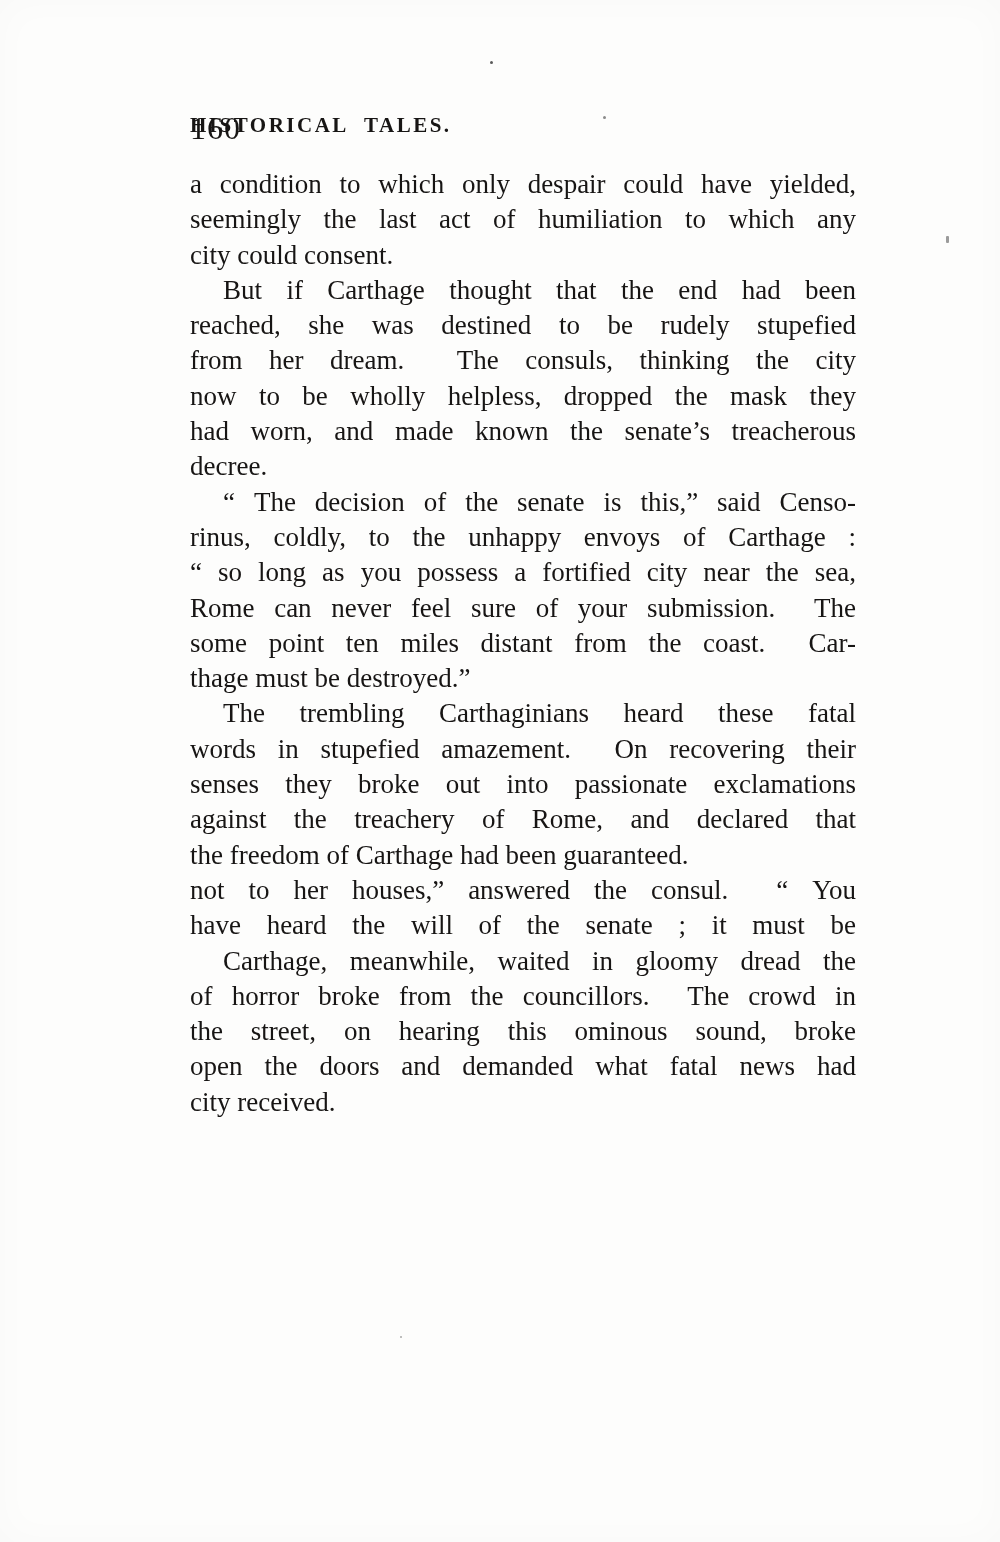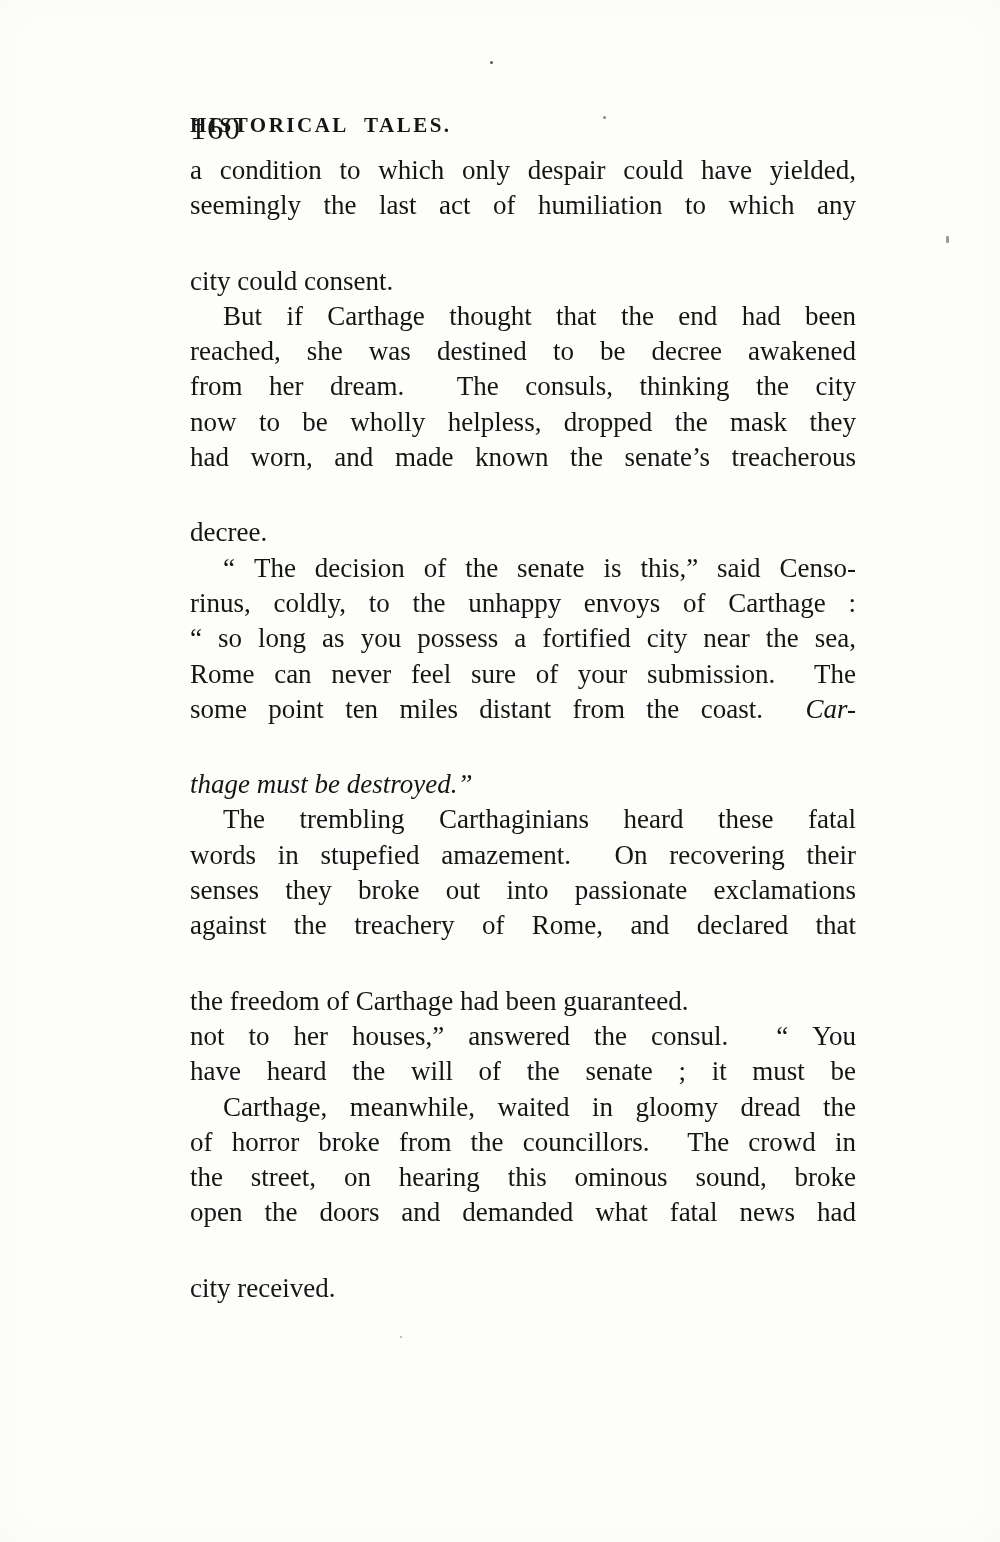--- a/index.html
+++ b/index.html
@@ -18,31 +18,31 @@
   .folio {
     position: absolute; left: 190px; top: 110px;
     font-size: 32px; letter-spacing: 1px;
   }
   .running-head {
     position: absolute; left: 190px; top: 113px; width: 666px;
     font-size: 21px; font-weight: bold;
     letter-spacing: 2.5px; word-spacing: 9px;
   }
   .text-block {
-    position: absolute; left: 190px; top: 153px; width: 666px;
+    position: absolute; left: 190px; top: 167px; width: 666px;
     font-size: 27px; line-height: 35.3px;
   }
   .para { margin: 0; }
   .line {
     text-align: justify;
     text-align-last: justify;
   }
-  .line.plast { text-align-last: left; margin-top: 40px; }
+  .line.plast { text-align-last: left; }
   .line.indent { text-indent: 33px; }
-  .it { font-style: italic; }
+  .it { }
   .speck { position: absolute; border-radius: 50%; }
   .speck-1 { left: 490px; top: 61px;  width: 3px; height: 3px; background: #5a5a5a; }
   .speck-2 { left: 603px; top: 116px; width: 3px; height: 3px; background: #8a8a8a; }
   .speck-3 { left: 946px; top: 236px; width: 3px; height: 7px; background: #9b9b9b; border-radius: 1px; }
   .speck-4 { left: 400px; top: 1336px; width: 2px; height: 2px; background: #a8a8a8; }
 </style>
 </head>
 <body>
 
 <div class="page">
@@ -52,21 +52,21 @@
   <div class="running-head">HISTORICAL TALES.</div>
 
   <div class="text-block">
       <div class="para">
         <div class="line"><span>a condition to which only despair could have yielded,</span></div>
         <div class="line"><span>seemingly the last act of humiliation to which any</span></div>
         <div class="line plast"><span>city could consent.</span></div>
       </div>
       <div class="para">
         <div class="line indent"><span>But if Carthage thought that the end had been</span></div>
-        <div class="line"><span>reached, she was destined to be decree awakened</span></div>
+        <div class="line"><span>reached, she was destined to be rudely stupefied</span></div>
         <div class="line"><span>from her dream.&nbsp; The consuls, thinking the city</span></div>
         <div class="line"><span>now to be wholly helpless, dropped the mask they</span></div>
         <div class="line"><span>had worn, and made known the senate’s treacherous</span></div>
         <div class="line plast"><span>decree.</span></div>
       </div>
       <div class="para">
         <div class="line indent"><span>“&nbsp;The decision of the senate is this,” said Censo-</span></div>
         <div class="line"><span>rinus, coldly, to the unhappy envoys of Carthage&nbsp;:</span></div>
         <div class="line"><span>“&nbsp;so long as you possess a fortified city near the sea,</span></div>
         <div class="line"><span>Rome can never feel sure of your submission.&nbsp; The</span></div>

